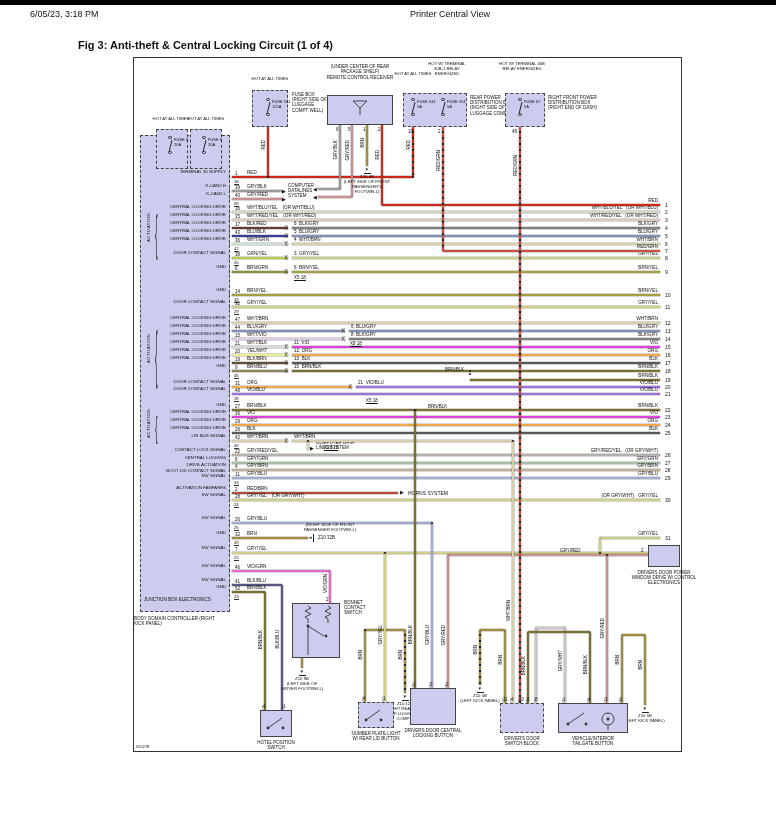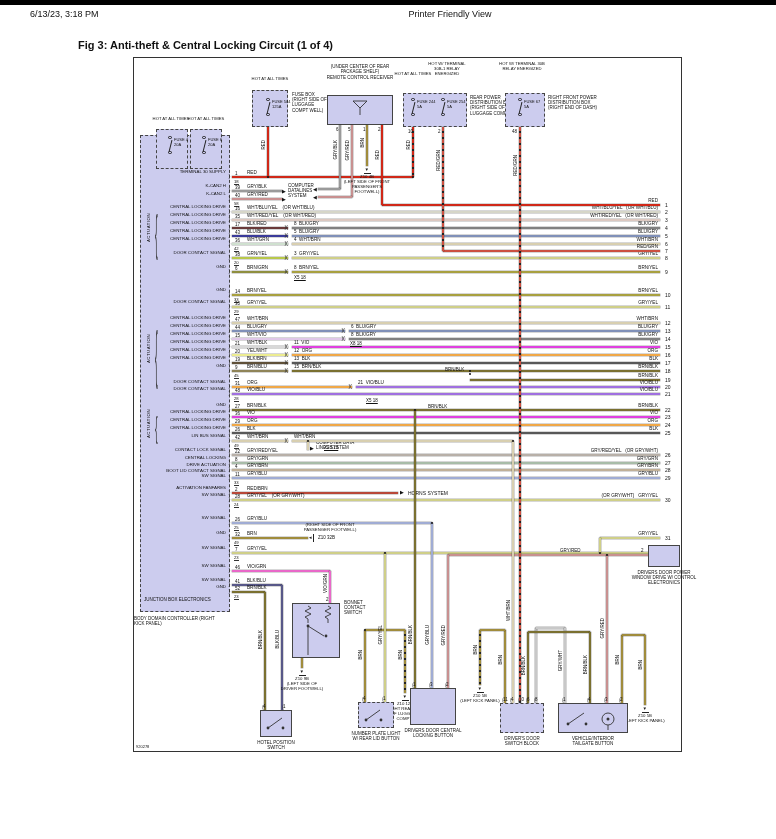--- a/index.html
+++ b/index.html
@@ -32,22 +32,22 @@
   .ftxt{position:absolute;font-size:4px;line-height:1.2}
   .gcap{position:absolute;font-size:4.3px;text-align:center;line-height:1.15}
   .brace{position:absolute;font-size:4.3px;writing-mode:vertical-rl;transform:rotate(180deg);letter-spacing:.5px}
   .arrow{position:absolute;font-size:5px;line-height:1}
   svg{position:absolute;overflow:visible}
 </style>
 </head>
 <body>
 
 <div class="abs" id="topbar"></div>
-<div class="abs" id="datetime">6/13/23, 3:18 PM</div>
-<div class="abs" id="viewtitle">Printer Friendly View</div>
+<div class="abs" id="datetime">6/05/23, 3:18 PM</div>
+<div class="abs" id="viewtitle">Printer Central View</div>
 <div class="abs" id="figtitle">Fig 3: Anti-theft &amp; Central Locking Circuit (1 of 4)</div>
 <div class="abs" id="frame"></div>
 <div class="abs" id="footercode">920278</div>
 
 <div class="box dash" style="left:140px;top:135px;width:90px;height:477px"></div>
 <div class="box dash" style="left:156px;top:129px;width:32px;height:40px"></div>
 <div class="box dash" style="left:190px;top:129px;width:32px;height:40px"></div>
 <div class="cap abs" style="left:152px;top:117px;width:38px;font-size:4.2px">HOT AT ALL TIMES</div>
 <div class="cap abs" style="left:187px;top:117px;width:38px;font-size:4.2px">HOT AT ALL TIMES</div>
 <div class="cap capl abs" style="left:144px;top:597px;width:70px">JUNCTION BOX ELECTRONICS</div>

